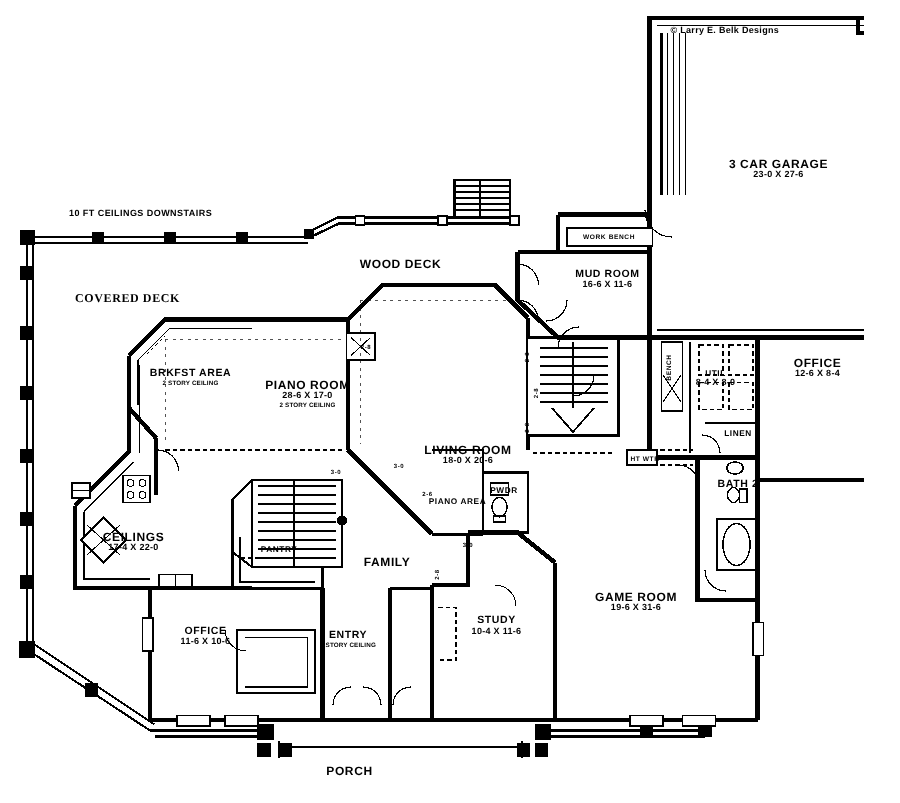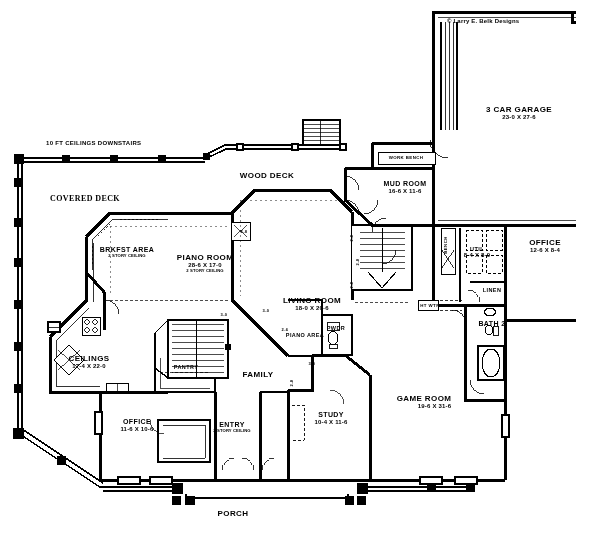--- a/index.html
+++ b/index.html
@@ -364,21 +364,21 @@
       <div class="lbl room-xs" style="left: 477px; top: 253px;">
         <span class="nm">UTIL</span>
         <span class="dim">8-4 X 8-0</span>
       </div>
       <div class="lbl room-xs" style="left: 492px; top: 290px;">
         <span class="nm">LINEN</span>
       </div>
       <div class="lbl room-sm" style="left: 492px; top: 324px;">
         <span class="nm">BATH 2</span>
       </div>
-      <div class="lbl room-md" style="left: 424px; top: 402px; text-align: right;">
+      <div class="lbl room-md" style="left: 424px; top: 402px;">
         <span class="nm">GAME ROOM</span>
         <span class="dim">19-6 X 31-6</span>
       </div>
       <div class="lbl room-md" style="left: 312px; top: 256px; margin-top: 48px;">
         <span class="nm">LIVING ROOM</span>
         <span class="dim">18-0 X 20-6</span>
       </div>
       <div class="lbl room-md" style="left: 205px; top: 263px;">
         <span class="nm">PIANO ROOM</span>
         <span class="dim">28-6 X 17-0</span>

